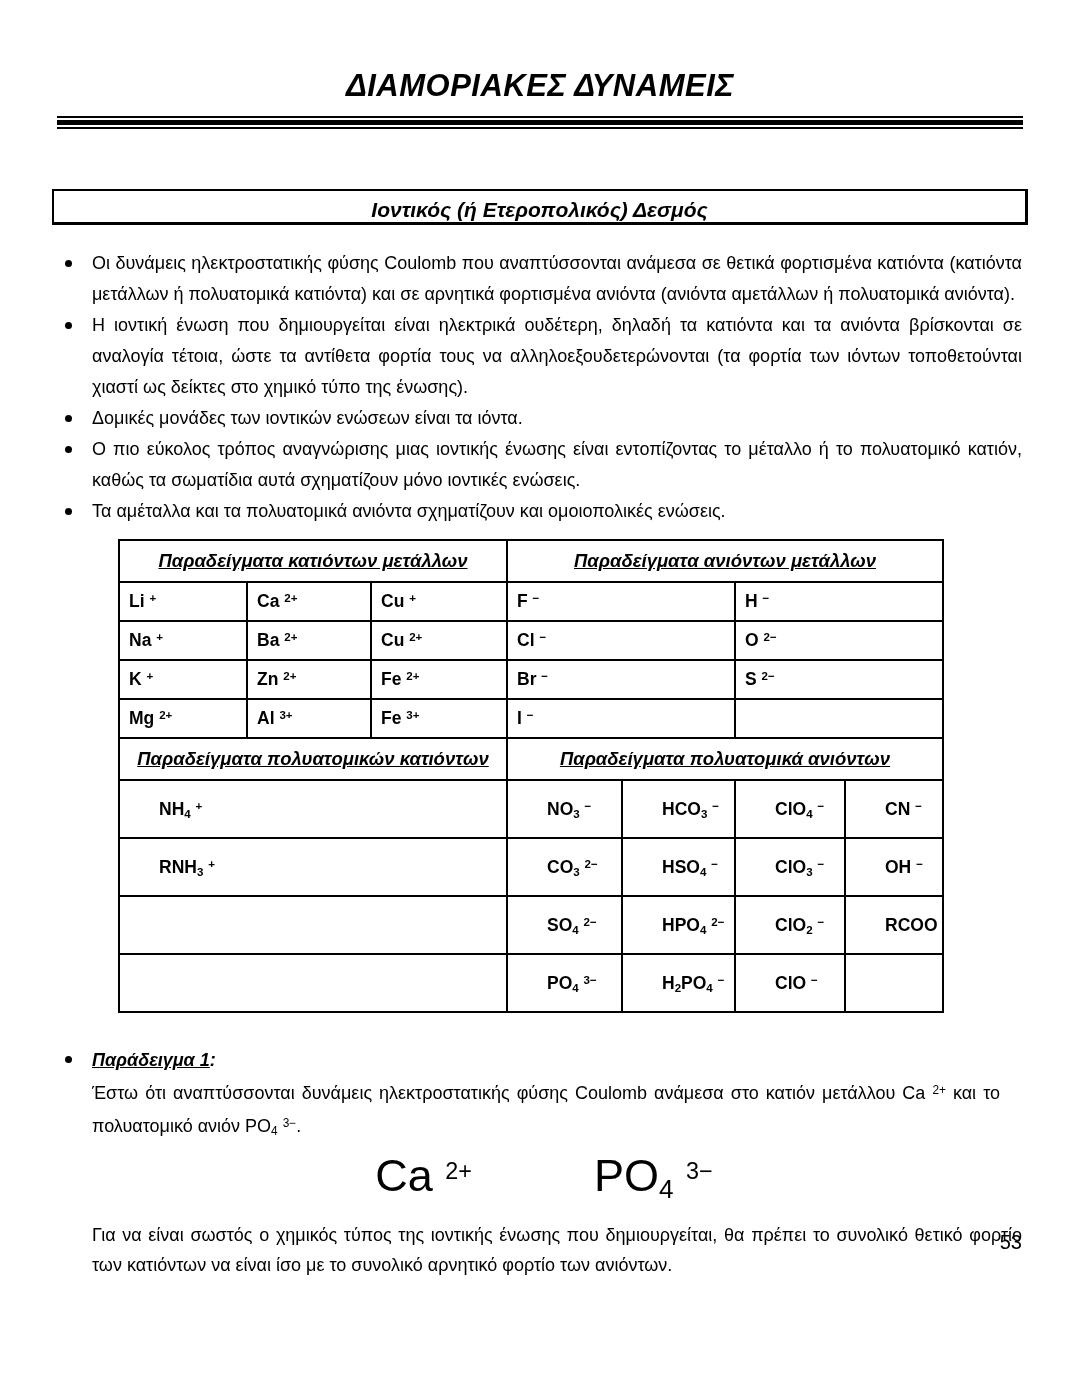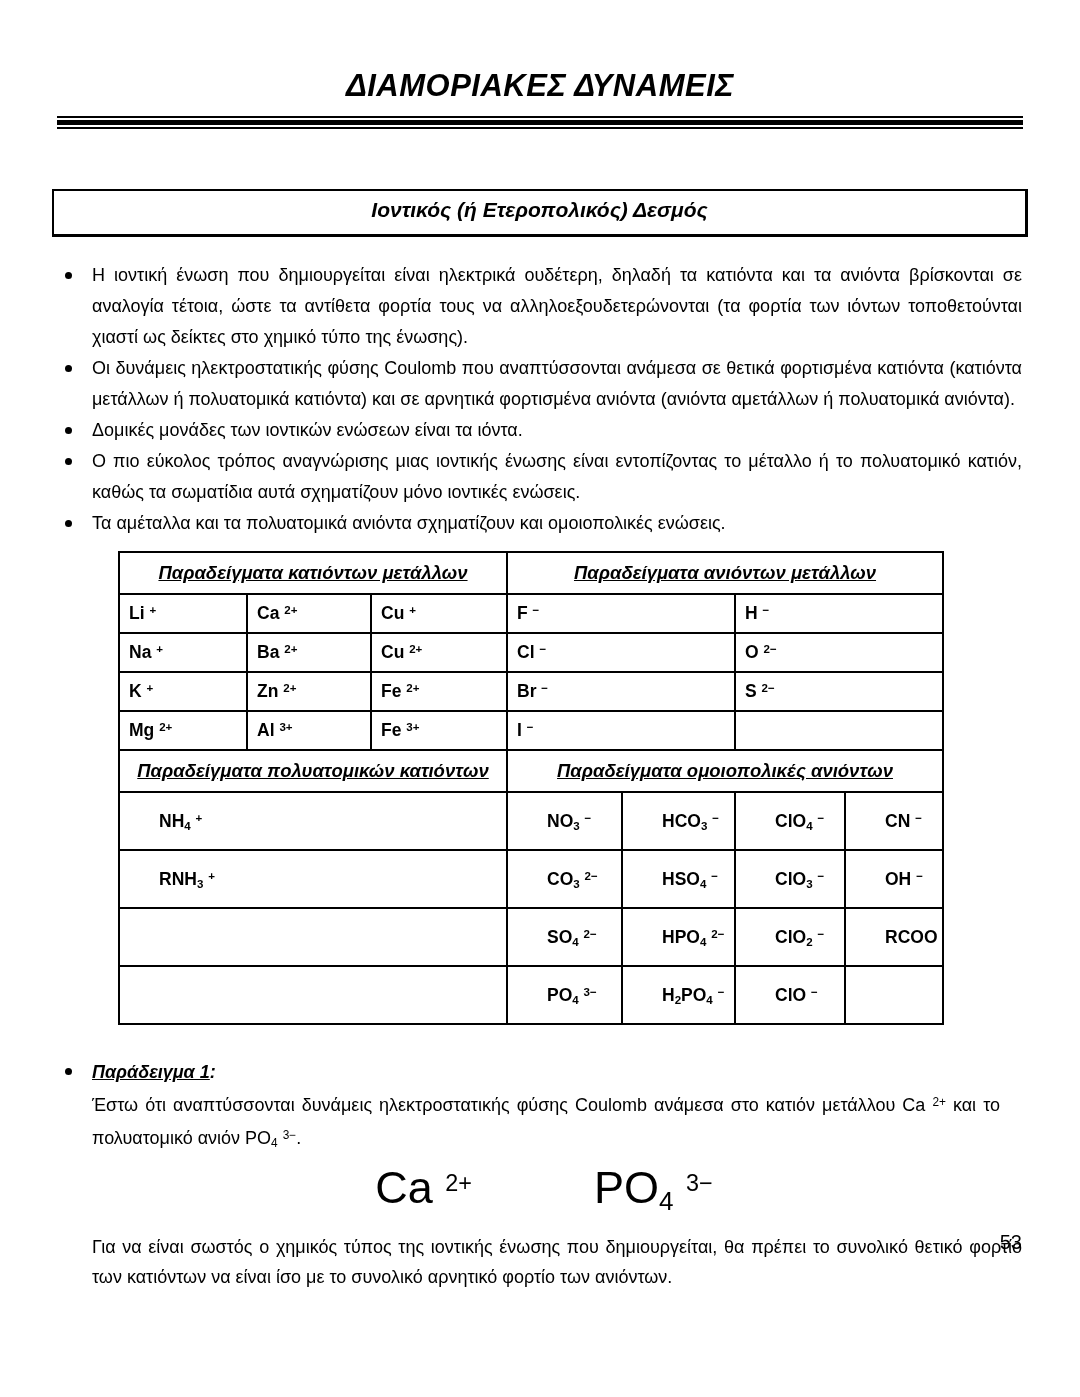--- a/index.html
+++ b/index.html
@@ -20,21 +20,21 @@
   .rules { width: 966px; margin: 12px auto 0; }
   .rule-thin  { height: 2px; background: #000; }
   .rule-thick { height: 5px; background: #000; margin: 2px 0; }
 
   .section-box {
     width: 976px; margin: 60px auto 0;
     border: 2px solid #000;
     border-right-width: 3px; border-bottom-width: 3px;
     text-align: center;
     font-size: 21px; font-weight: 700; font-style: italic;
-    padding: 7px 0 12px;
+    padding: 7px 0 0;
     background: #fff;
   }
 
   .bullets { margin: 23px 58px 0 58px; }
   .bullet { display: flex; }
   .bullet .dot { width: 34px; position: relative; flex: none; }
   .bullet .dot::after {
     content: ""; position: absolute; left: 7px; top: 12px;
     width: 7px; height: 7px; border-radius: 50%; background: #000;
   }
@@ -105,25 +105,25 @@
     <div class="rule-thin"></div>
   </div>
 
   <div class="section-box">
     <span>Ιοντικός (ή Ετεροπολικός) Δεσμός</span>
   </div>
 
   <div class="bullets">
     <div class="bullet">
       <div class="dot"></div>
+      <div class="btext">Οι δυνάμεις ηλεκτροστατικής φύσης Coulomb που αναπτύσσονται ανάμεσα σε θετικά φορτισμένα κατιόντα (κατιόντα μετάλλων ή πολυατομικά κατιόντα) και σε αρνητικά φορτισμένα ανιόντα (ανιόντα αμετάλλων ή πολυατομικά ανιόντα).</div>
+    </div>
+    <div class="bullet">
+      <div class="dot"></div>
       <div class="btext">Η ιοντική ένωση που δημιουργείται είναι ηλεκτρικά ουδέτερη, δηλαδή τα κατιόντα και τα ανιόντα βρίσκονται σε αναλογία τέτοια, ώστε τα αντίθετα φορτία τους να αλληλοεξουδετερώνονται (τα φορτία των ιόντων τοποθετούνται χιαστί ως δείκτες στο χημικό τύπο της ένωσης).</div>
-    </div>
-    <div class="bullet">
-      <div class="dot"></div>
-      <div class="btext">Οι δυνάμεις ηλεκτροστατικής φύσης Coulomb που αναπτύσσονται ανάμεσα σε θετικά φορτισμένα κατιόντα (κατιόντα μετάλλων ή πολυατομικά κατιόντα) και σε αρνητικά φορτισμένα ανιόντα (ανιόντα αμετάλλων ή πολυατομικά ανιόντα).</div>
     </div>
     <div class="bullet">
       <div class="dot"></div>
       <div class="btext">Δομικές μονάδες των ιοντικών ενώσεων είναι τα ιόντα.</div>
     </div>
     <div class="bullet">
       <div class="dot"></div>
       <div class="btext">Ο πιο εύκολος τρόπος αναγνώρισης μιας ιοντικής ένωσης είναι εντοπίζοντας το μέταλλο ή το πολυατομικό κατιόν, καθώς τα σωματίδια αυτά σχηματίζουν μόνο ιοντικές ενώσεις.</div>
     </div>
     <div class="bullet">
@@ -170,21 +170,21 @@
       </tr>
       <tr>
         <td>Mg <sup>2+</sup></td>
         <td>Al <sup>3+</sup></td>
         <td>Fe <sup>3+</sup></td>
         <td colspan="2">I <sup>−</sup></td>
         <td colspan="2"></td>
       </tr>
       <tr>
         <th colspan="3"><span class="hu">Παραδείγματα πολυατομικών κατιόντων</span></th>
-        <th colspan="4"><span class="hu">Παραδείγματα ομοιοπολικές ανιόντων</span></th>
+        <th colspan="4"><span class="hu">Παραδείγματα πολυατομικά ανιόντων</span></th>
       </tr>
       <tr class="poly">
         <td colspan="3">NH<sub>4</sub> <sup>+</sup></td>
         <td>NO<sub>3</sub> <sup>−</sup></td>
         <td>HCO<sub>3</sub> <sup>−</sup></td>
         <td>ClO<sub>4</sub> <sup>−</sup></td>
         <td>CN <sup>−</sup></td>
       </tr>
       <tr class="poly">
         <td colspan="3">RNH<sub>3</sub> <sup>+</sup></td>

